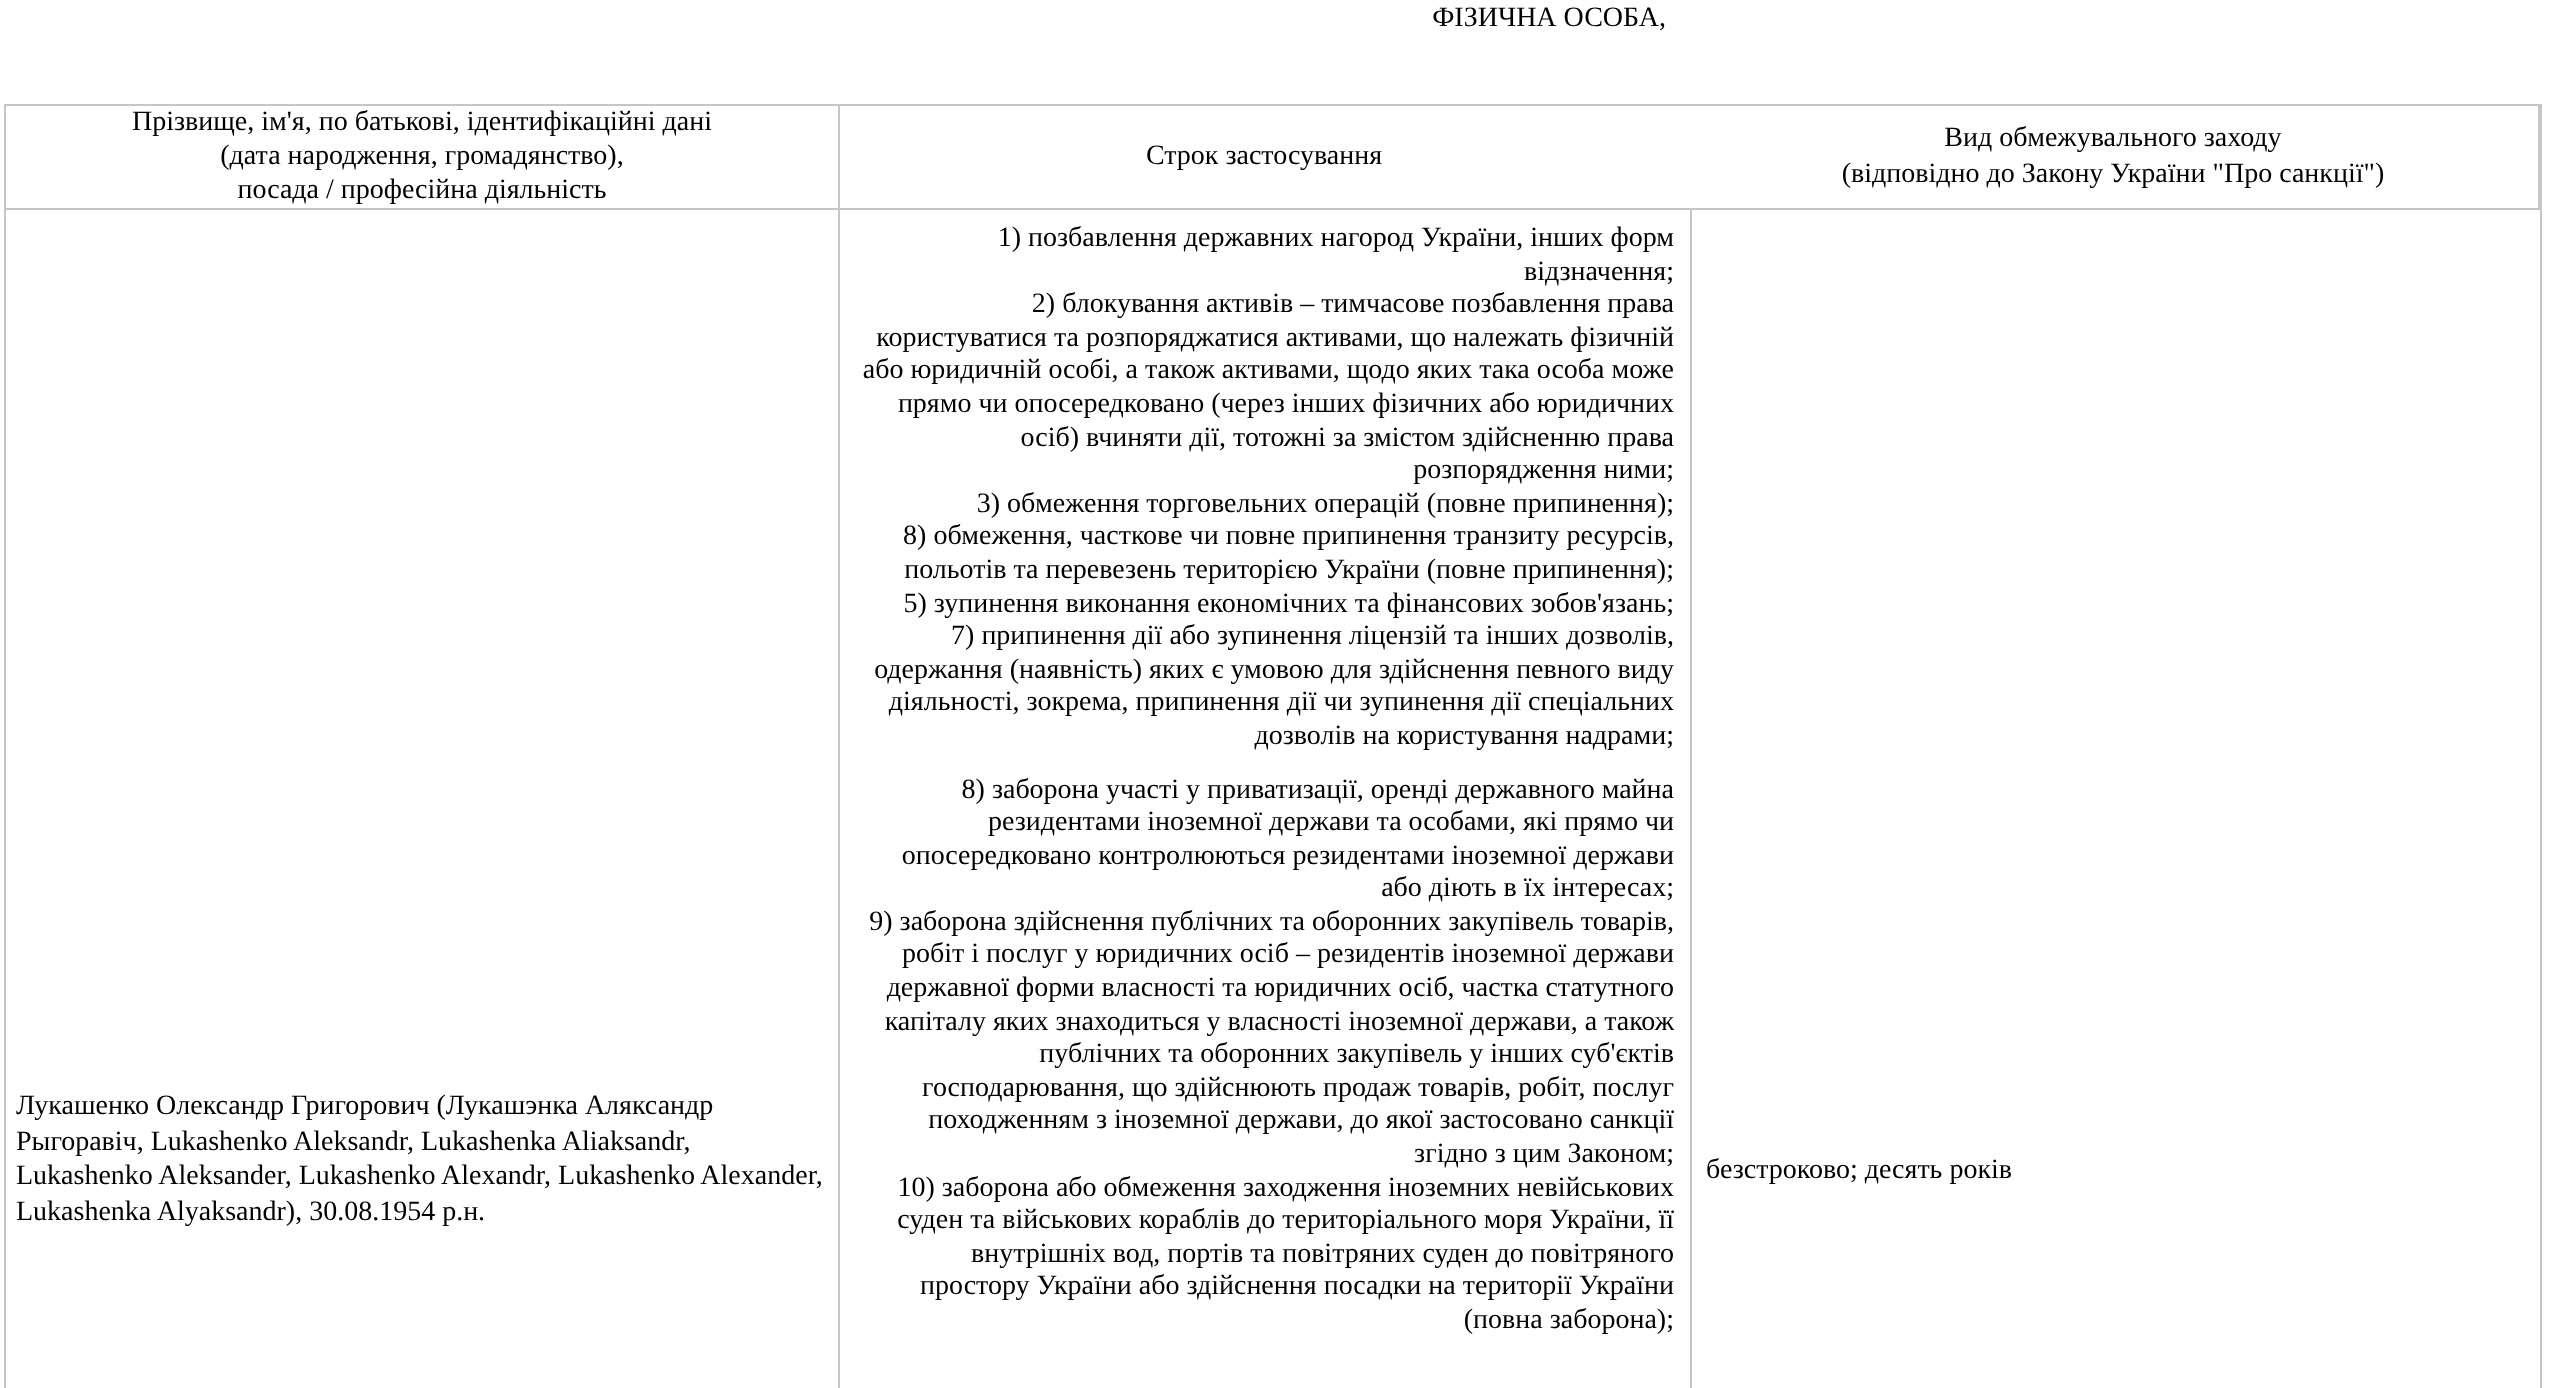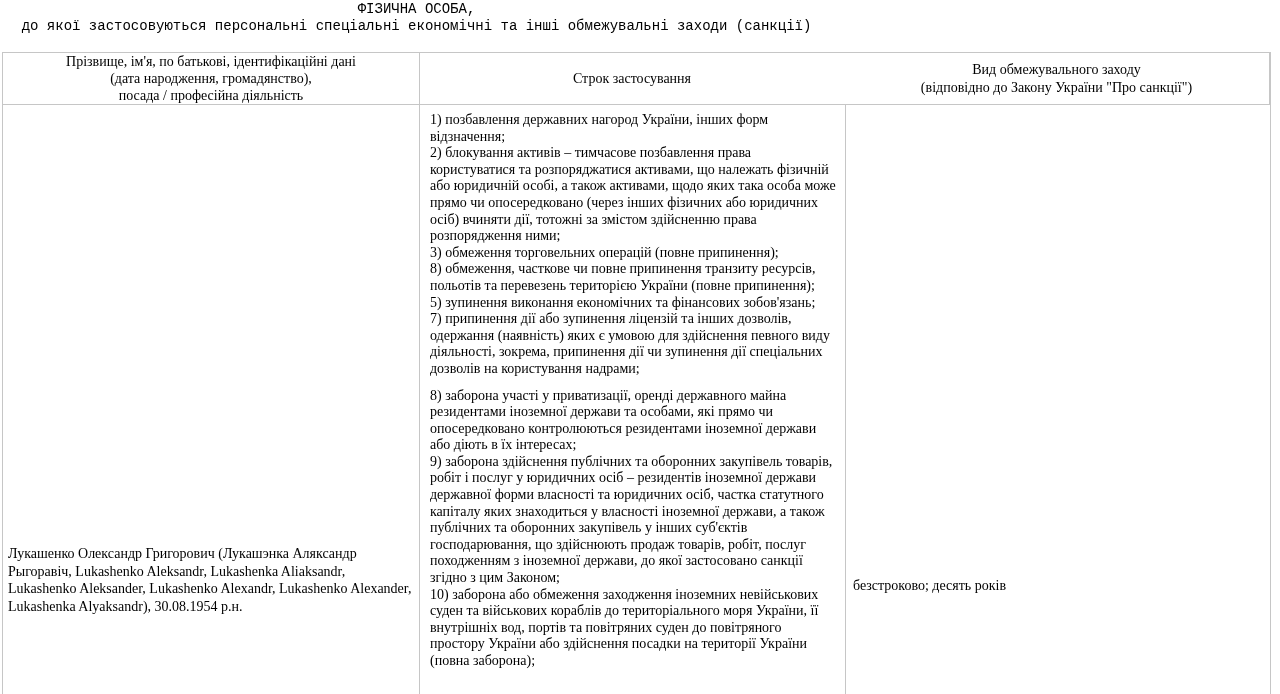--- a/index.html
+++ b/index.html
@@ -19,24 +19,23 @@
     width: 1280px;
     height: 694px;
     overflow: hidden;
     background: var(--bg);
   }
   .doc-head {
     position: absolute;
     left: 0;
     top: 1px;
     width: 833px;
-    text-align: center;
+    text-align: right;
     font-size: 14px;
     line-height: 17px;
-    font-family: Liberation Mono, monospace;
   }
   .doc-title { white-space: pre-line; }
   .doc-subtitle { white-space: pre-line; }
   .tbl {
     position: absolute;
     left: 2px;
     top: 52px;
     width: 1269px;
     border: 1px solid var(--bc);
     font-size: 14px;
@@ -62,31 +61,30 @@
   }
   .person-name, .person-citizenship { white-space: pre-line; }
   .brow .c2 {
     padding: 7px 8px 0 10px;
     line-height: 16.6px;
   }
   .brow .c3 {
     padding: 472px 8px 0 7px;
     line-height: 17px;
   }
-  .measure { margin: 0; }
+  .measure { margin: 0; text-align: right; }
   .measure.para-gap { margin-top: 10px; }
 </style>
 </head>
 <body>
 
 <div class="page">
 
   <div class="doc-head">
     <div class="doc-title">ФІЗИЧНА ОСОБА,</div>
-    <div class="doc-subtitle">до якої застосовуються персональні спеціальні економічні та інші обмежувальні заходи (санкції)</div>
   </div>
 
   <div class="tbl">
 
     <div class="row hrow">
       <div class="cell c1">Прізвище, ім'я, по батькові, ідентифікаційні дані
 (дата народження, громадянство),
 посада / професійна діяльність</div>
       <div class="cell c3">Строк застосування</div>
       <div class="cell c2">Вид обмежувального заходу

